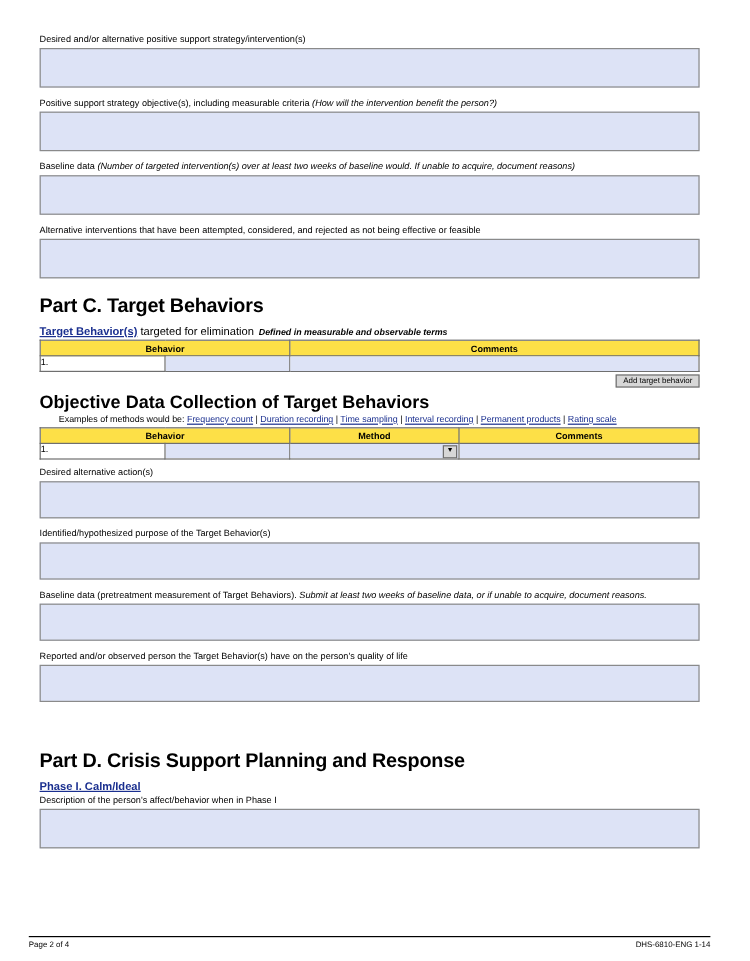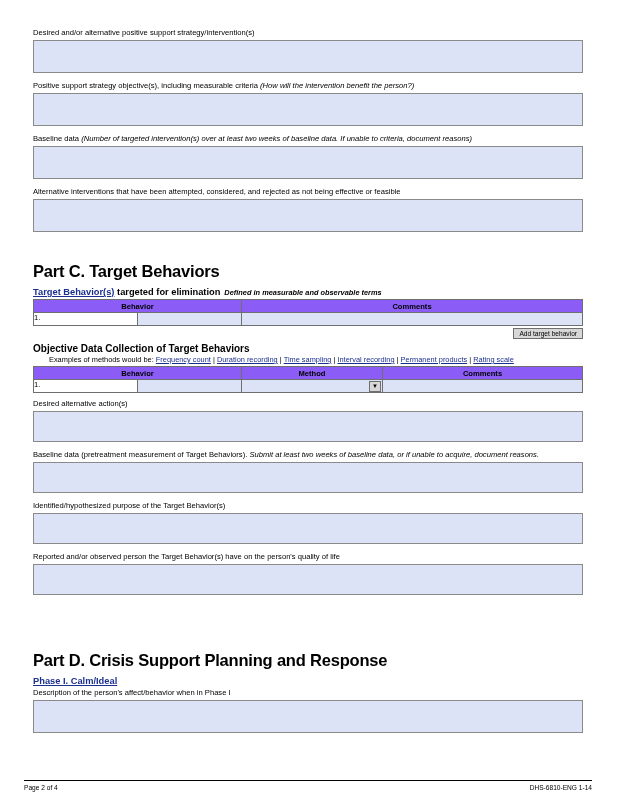--- a/index.html
+++ b/index.html
@@ -35,52 +35,52 @@
     border: 1px solid #8a8a8a;
     background: #dde3f6;
     box-sizing: border-box;
   }
   .fld-lg { height: 33px; }
   .fld-md { height: 31px; }
   .blk { margin-bottom: 8px; }
   h2.part {
     font-size: 16.5px;
     font-weight: bold;
-    margin: 30px 0 6px 0;
+    margin: 14px 0 6px 0;
     letter-spacing: -0.2px;
   }
   .subhead {
     font-size: 9.3px;
     font-weight: bold;
     margin: 0 0 2px 0;
   }
   .subhead .u {
     text-decoration: underline;
     color: #1a2f8f;
   }
   .subhead .nrm {
-    font-weight: bold;
+    font-weight: normal;
     color: #000;
     text-align: right;
   }
   .subhead .it {
     font-style: italic;
     font-weight: bold;
     font-size: 7.4px;
     color: #000;
     padding-left: 4px;
   }
   table.grid {
     border-collapse: collapse;
     width: 100%;
     table-layout: fixed;
   }
   table.grid th {
     border: 1px solid #6f6f6f;
-    background: #8b5cf6;
+    background: #fde047;
     font-size: 7.6px;
     font-weight: bold;
     height: 12px;
     padding: 0;
     text-align: center;
   }
   table.grid td {
     border: 1px solid #6f6f6f;
     height: 12px;
     padding: 0;
@@ -103,21 +103,21 @@
     border: 1px solid #6f6f6f;
     background: #d7d7d7;
     font-size: 6.6px;
     padding: 1px 5px;
     margin-top: 2px;
     float: right;
     font-family: "Liberation Sans", sans-serif;
   }
   .clearfix::after { content: ""; display: block; clear: both; }
   .sec-title {
-    font-size: 10px;
+    font-size: 15px;
     font-weight: bold;
     margin: 4px 0 1px 0;
   }
   .examples {
     font-size: 7.4px;
     margin: 0 0 2px 16px;
   }
   .examples .lnk {
     color: #1a2f8f;
     text-decoration: underline;
@@ -164,21 +164,21 @@
     <div class="lbl"><span>Desired and/or alternative positive support strategy/intervention(s)</span></div>
     <div class="field fld-lg"></div>
   </div>
 
   <div class="blk">
     <div class="lbl"><span>Positive support strategy objective(s), including measurable criteria</span> <span class="it">(How will the intervention benefit the person?)</span></div>
     <div class="field fld-lg"></div>
   </div>
 
   <div class="blk">
-    <div class="lbl"><span>Baseline data</span> <span class="it">(Number of targeted intervention(s) over at least two weeks of baseline data. If unable to criteria, document reasons)</span></div>
+    <div class="lbl"><span>Baseline data</span> <span class="it">(Number of targeted intervention(s) over at least two weeks of baseline would. If unable to acquire, document reasons)</span></div>
     <div class="field fld-lg"></div>
   </div>
 
   <div class="blk">
     <div class="lbl"><span>Alternative interventions that have been attempted, considered, and rejected as not being effective or feasible</span></div>
     <div class="field fld-lg"></div>
   </div>
 
   <h2 class="part">Part C. Target Behaviors</h2>
 
@@ -238,26 +238,26 @@
     </table>
 
   <div style="height:6px"></div>
 
   <div class="blk">
     <div class="lbl"><span>Desired alternative action(s)</span></div>
     <div class="field fld-md"></div>
   </div>
 
   <div class="blk">
+    <div class="lbl"><span>Identified/hypothesized purpose of the Target Behavior(s)</span></div>
+    <div class="field fld-md"></div>
+  </div>
+
+  <div class="blk">
     <div class="lbl"><span>Baseline data (pretreatment measurement of Target Behaviors).</span> <span class="it">Submit at least two weeks of baseline data, or if unable to acquire, document reasons.</span></div>
-    <div class="field fld-md"></div>
-  </div>
-
-  <div class="blk">
-    <div class="lbl"><span>Identified/hypothesized purpose of the Target Behavior(s)</span></div>
     <div class="field fld-md"></div>
   </div>
 
   <div class="blk">
     <div class="lbl"><span>Reported and/or observed person the Target Behavior(s) have on the person's quality of life</span></div>
     <div class="field fld-md"></div>
   </div>
 
   <div class="gap-lg"></div>
 

